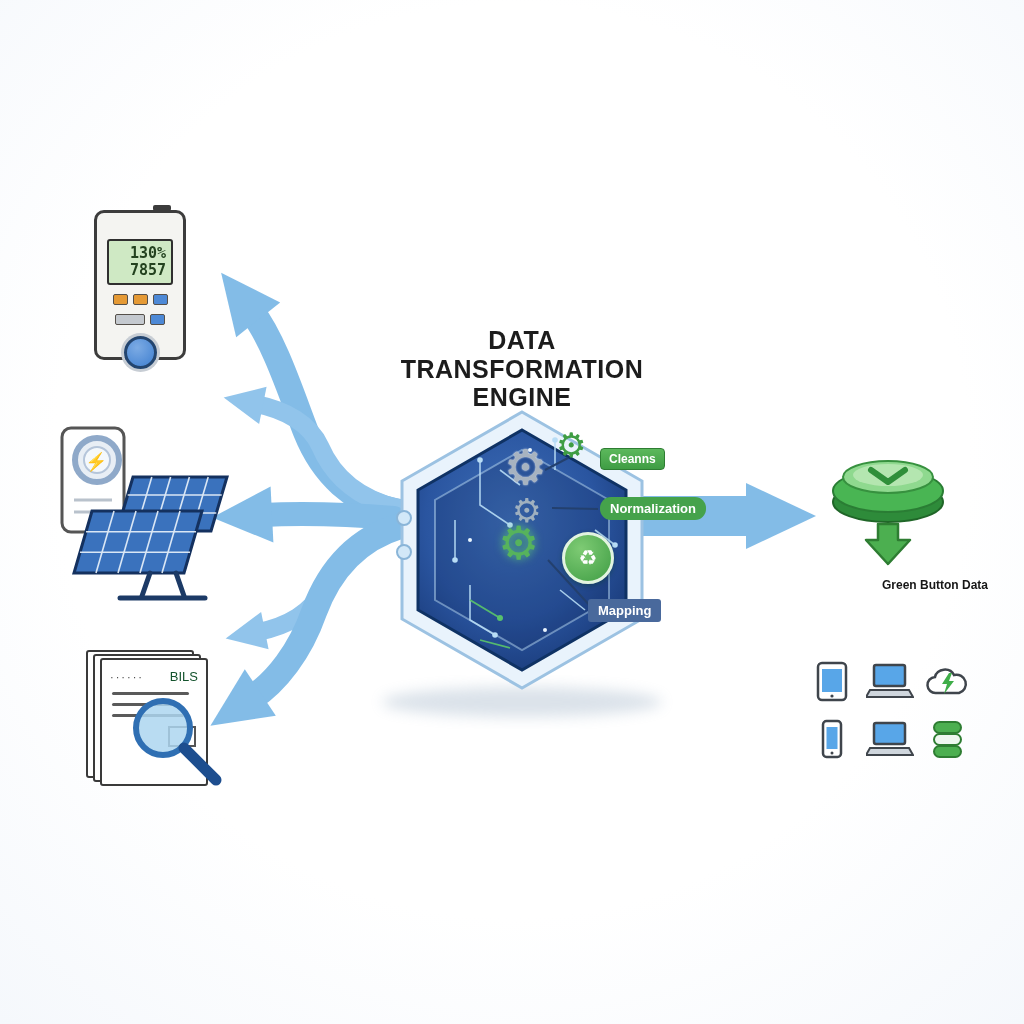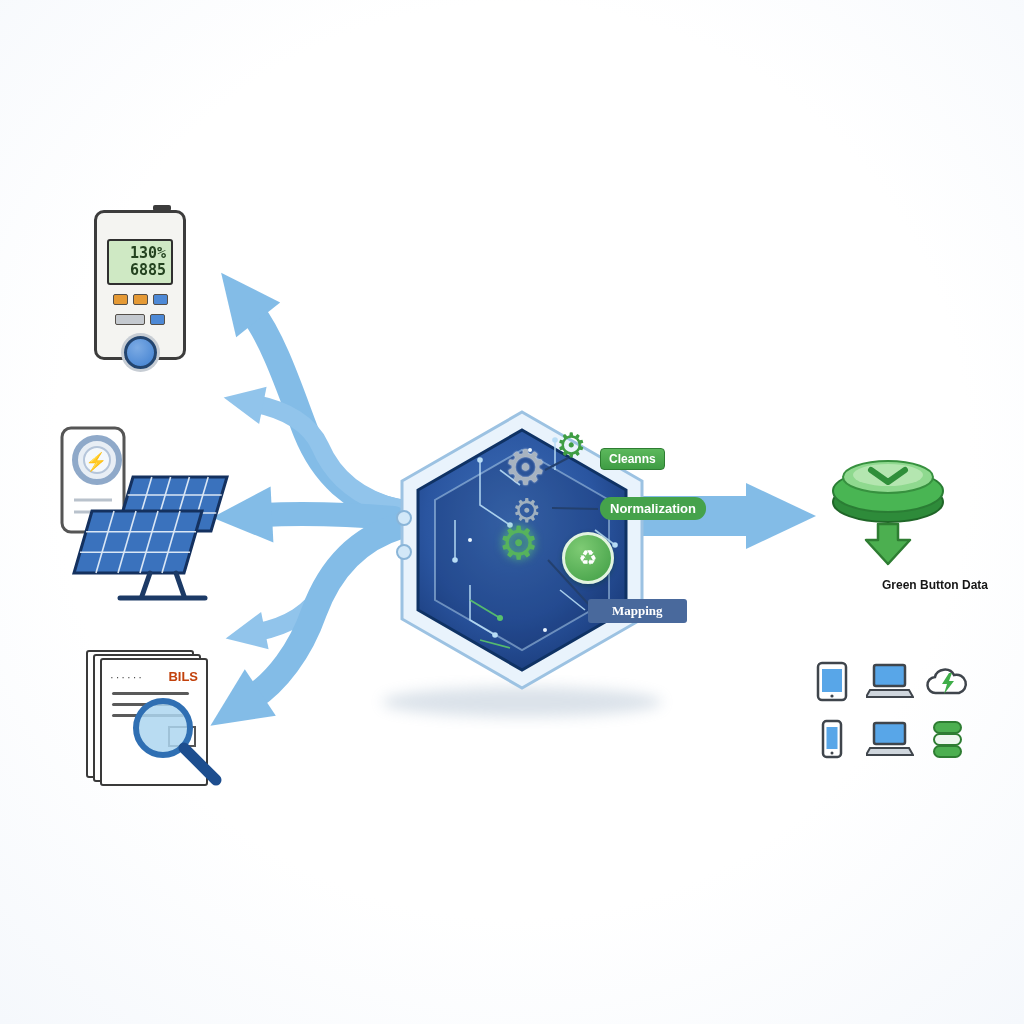--- a/index.html
+++ b/index.html
@@ -15,21 +15,21 @@
   .title{
     left:372px;top:326px;width:300px;text-align:center;
     font-weight:700;font-size:25px;line-height:1.14;color:#1c1c1c;letter-spacing:.5px;
   }
 
   
   .badge{position:absolute;color:#fff;font-weight:700;border-radius:4px;white-space:nowrap;}
   .badge-clean{left:600px;top:448px;font-size:12px;padding:3px 8px;
     background:linear-gradient(#5cb85c,#3f9d44);border:1px solid #2e7d32;}
   .badge-norm{left:600px;top:497px;font-size:13px;padding:4px 10px;background:#45a24b;border-radius:11px;}
-  .badge-map{left:588px;top:599px;font-size:13px;padding:4px 24px;background:#49699c;border-radius:3px;font-family:Liberation Serif, serif;}
+  .badge-map{left:588px;top:599px;font-size:13px;padding:4px 10px;background:#49699c;border-radius:3px;}
 
   
   .glyph{position:absolute;line-height:1;}
   .gear-big{left:504px;top:444px;font-size:48px;color:#a7b3c0;text-shadow:0 0 2px #ffffff;}
   .gear-mid{left:512px;top:494px;font-size:33px;color:#9fb0bf;}
   .gear-green{left:498px;top:520px;font-size:46px;color:#56b35c;text-shadow:0 0 9px rgba(95,205,115,.9);}
   .gear-badge{left:556px;top:428px;font-size:34px;color:#3f9d44;}
   .recycle{
     left:562px;top:532px;width:46px;height:46px;border-radius:50%;
     background:radial-gradient(circle at 35% 30%, #7ecb74, #3f9d44);
@@ -57,21 +57,21 @@
     margin:11px auto 0;width:27px;height:27px;border-radius:50%;
     background:radial-gradient(circle at 38% 32%, #7cabe4, #3f7fd0);
     border:3px solid #23456f;box-shadow:0 0 0 3px #c7cdd4;
   }
 
   
   .page{position:absolute;width:108px;height:128px;background:#ffffff;border:2.5px solid #3a3a3a;border-radius:3px;box-sizing:border-box;}
   .page.front{padding:9px 8px;}
   .bill-head{display:flex;align-items:center;justify-content:space-between;}
   .bill-dots{font-size:11px;letter-spacing:2px;color:#444;}
-  .bill-label{font-weight:700;font-size:13px;color:#c2410c;}
+  .bill-label{font-weight:400;font-size:13px;color:#14532d;}
   .bline{height:3px;background:#5a5a5a;border-radius:2px;margin:8px 2px 0;}
   .bill-box{width:24px;height:17px;border:2px solid #555;margin:9px 2px 0 auto;}
 
   
   .gb-label{left:793px;top:578px;width:195px;text-align:right;font-weight:700;font-size:12px;color:#161616;}
 
   
   .devices{left:806px;top:658px;display:grid;grid-template-columns:repeat(3,52px);grid-auto-rows:48px;column-gap:6px;row-gap:10px;}
   .devices .cell{display:flex;align-items:center;justify-content:center;}
 </style>
@@ -95,20 +95,25 @@
     <g fill="none" stroke-linecap="round" opacity="0.95">
       <path d="M 400 512 C 352 504 322 472 306 432 C 292 396 274 340 252 312" stroke="#7db9e6" stroke-width="26" marker-end="url(#headBig)"></path>
       <path d="M 398 508 C 356 498 332 474 320 446 C 310 424 286 410 256 404" stroke="#8cc1ea" stroke-width="18" marker-end="url(#headSmall)"></path>
       <path d="M 394 518 C 344 514 302 513 262 515" stroke="#7db9e6" stroke-width="24" marker-end="url(#headBig)"></path>
       <path d="M 398 530 C 356 540 334 562 322 590 C 312 612 288 626 258 632" stroke="#8cc1ea" stroke-width="18" marker-end="url(#headSmall)"></path>
       <path d="M 400 526 C 354 540 328 574 314 612 C 300 652 276 682 252 698" stroke="#7db9e6" stroke-width="26" marker-end="url(#headBig)"></path>
       <path d="M 640 516 L 756 516" stroke="#7db9e6" stroke-width="40" marker-end="url(#headRight)"></path>
     </g>
   </svg>
 
+  <div class="abs title">
+    <div>DATA</div>
+    <div>TRANSFORMATION</div>
+    <div>ENGINE</div>
+  </div>
 
   <svg class="abs" style="left:0;top:0" width="1024" height="1024">
     <defs>
       <radialGradient id="hexg" cx="45%" cy="38%" r="75%">
         <stop offset="0%" stop-color="#3e6fb8"></stop>
         <stop offset="55%" stop-color="#2a55a0"></stop>
         <stop offset="100%" stop-color="#15336e"></stop>
       </radialGradient>
       <filter id="soft" x="-40%" y="-40%" width="180%" height="180%">
         <feGaussianBlur stdDeviation="7"></feGaussianBlur>
@@ -167,21 +172,21 @@
     <span>♻</span>
   </div>
 
   <div class="badge badge-clean">Cleanns</div>
   <div class="badge badge-norm">Normalization</div>
   <div class="badge badge-map">Mapping</div>
 
   <div class="abs meter">
     <div class="lcd">
       <div>130%</div>
-      <div>6885</div>
+      <div>7857</div>
     </div>
     <div class="btnrow">
       <span class="mbtn b-orange"></span>
       <span class="mbtn b-orange"></span>
       <span class="mbtn b-blue"></span>
     </div>
     <div class="btnrow">
       <span class="mbtn wide b-grey"></span>
       <span class="mbtn b-blue"></span>
     </div>

